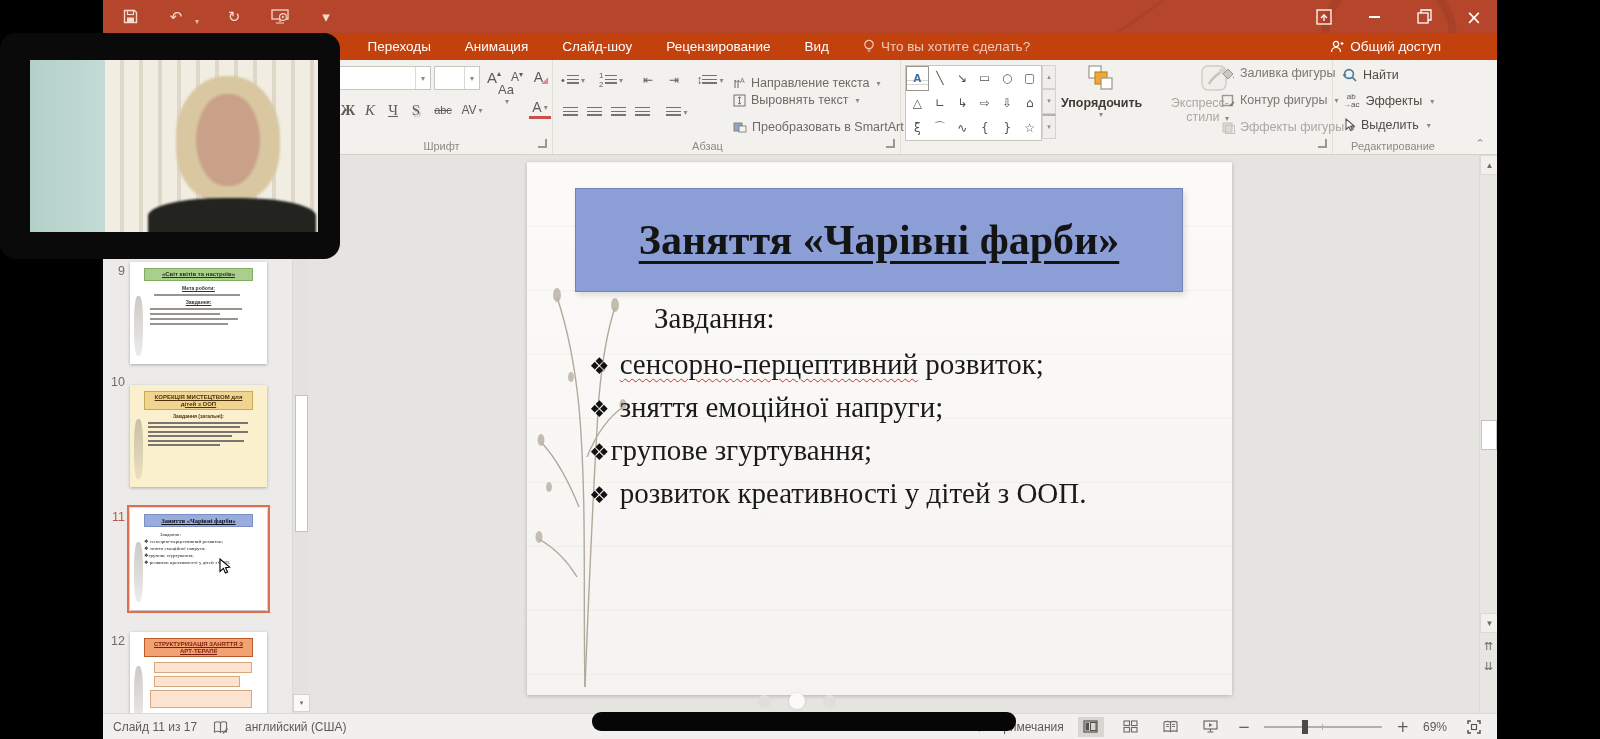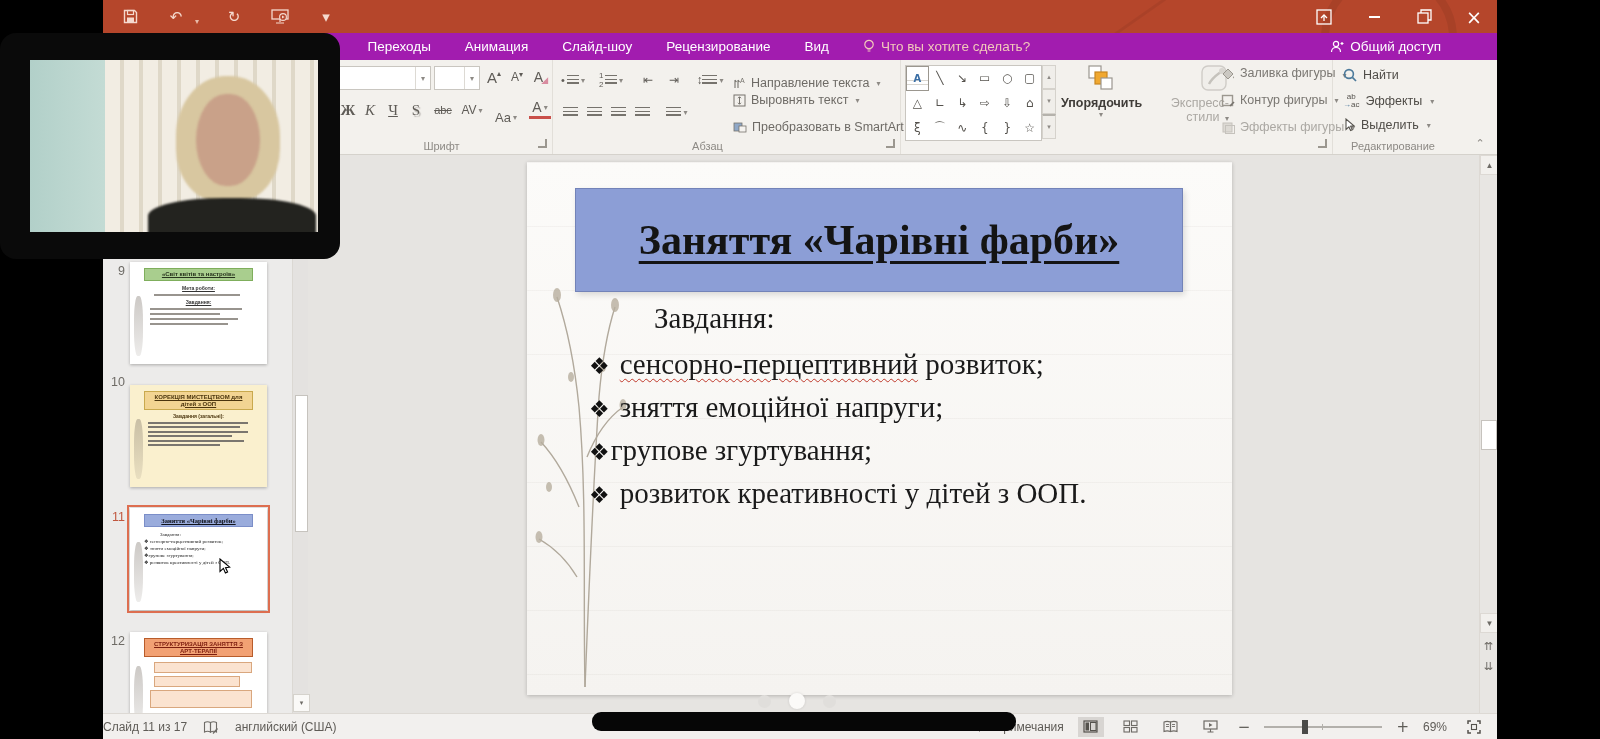--- a/index.html
+++ b/index.html
@@ -16,21 +16,21 @@
   .qat{position:absolute;left:16px;top:0;height:33px;display:flex;align-items:center;gap:24px;color:#F5D9CE;}
   .qat .qbtn{display:flex;align-items:center;justify-content:center;width:22px;height:24px;font-family:"DejaVu Sans",sans-serif;font-size:15px;color:#F5D9CE;cursor:default;}
   .qat .small-dd{font-size:8px;margin-left:-16px;margin-top:10px;color:#E8BBA9;}
   .win-title{position:absolute;left:450px;top:0;width:640px;height:33px;line-height:33px;text-align:center;color:#FFFFFF;font-size:12.5px;white-space:nowrap;}
   .win-controls{position:absolute;right:10px;top:0;height:33px;display:flex;align-items:center;gap:24px;}
   .wc{width:26px;height:26px;display:flex;align-items:center;justify-content:center;color:#fff;}
   .min-bar{display:block;width:11px;height:2px;background:#fff;}
   .close-x{font-size:19px;font-family:"DejaVu Sans",sans-serif;}
 
   
-  .tabsrow{position:absolute;left:0;top:33px;right:0;height:27px;background:#a21caf;display:flex;align-items:center;color:#fff;font-size:13.5px;justify-content:space-between;}
+  .tabsrow{position:absolute;left:0;top:33px;right:0;height:27px;background:#c2410c;display:flex;align-items:center;color:#fff;font-size:13.5px;justify-content:space-between;}
   .tab{margin-right:34px;white-space:nowrap;}
   .tab-first{margin-left:208px;}
   .tellme{display:flex;align-items:center;gap:6px;color:#F2C9BA;}
   .share{margin-left:auto;margin-right:56px;display:flex;align-items:center;gap:6px;color:#fff;}
 
   
   .ribbon{position:absolute;left:0;top:60px;right:0;height:94px;background:#F3F1ED;border-bottom:1px solid #D5D2CC;}
   .group{position:absolute;top:0;height:94px;border-right:1px solid #E2DFD9;}
   .grp-label{position:absolute;bottom:2px;left:0;right:0;text-align:center;font-size:11px;color:#8D8A85;}
   .launcher{position:absolute;right:5px;bottom:6px;width:7px;height:7px;border-right:2px solid #9B978F;border-bottom:2px solid #9B978F;}
@@ -82,21 +82,21 @@
   .vscroll{position:absolute;right:0;top:155px;width:17px;height:559px;background:#E8E6E3;border-left:1px solid #DDD9D4;}
   .vs-btn{position:absolute;left:0;width:17px;height:18px;display:flex;align-items:center;justify-content:center;font-size:8px;color:#6E6B66;background:#F2F0ED;border:1px solid #DDD9D4;}
   .vs-thumb{position:absolute;left:1px;top:265px;width:14px;height:28px;background:#fff;border:1px solid #C6C3BE;}
   .vs-dbl{position:absolute;left:0;width:17px;height:18px;display:flex;align-items:center;justify-content:center;font-family:"DejaVu Sans",sans-serif;font-size:11px;color:#6E6B66;}
 
   
   .navdot{position:absolute;border-radius:50%;z-index:40;}
 
   
   .statusbar{position:absolute;left:0;bottom:0;right:0;height:25px;background:#F2F0EE;border-top:1px solid #DDD9D4;display:flex;align-items:center;font-size:12px;color:#5F5C57;}
-  .sb-left{display:flex;align-items:flex-start;gap:16px;}
+  .sb-left{display:flex;align-items:flex-start;gap:16px;padding-left:10px;}
   .sb-right{margin-left:auto;display:flex;align-items:center;gap:14px;padding-right:10px;}
   .sb-item{display:flex;align-items:center;gap:5px;white-space:nowrap;}
   .vbtn{width:26px;height:20px;display:flex;align-items:center;justify-content:center;}
   .vbtn.on{background:#D8D5D2;}
   .ztrack{position:relative;width:118px;height:2px;background:#B3B0AB;}
   .ztick{position:absolute;left:58px;top:-2px;width:1px;height:6px;background:#B3B0AB;}
   .zhandle{position:absolute;left:38px;top:-6px;width:6px;height:14px;background:#4A4A48;}
   .zpm{font-size:15px;color:#5F5C57;font-family:"DejaVu Sans",sans-serif;}
 
   
@@ -218,21 +218,21 @@
           </span>
         <span class="fbtn" style="left:8px;top:38px;width:18px;font-weight:bold;font-family:'Liberation Serif',serif;font-size:15px;">Ж</span>
         <span class="fbtn" style="left:31px;top:38px;width:16px;font-style:italic;font-family:'Liberation Serif',serif;font-size:15px;">К</span>
         <span class="fbtn" style="left:54px;top:38px;width:16px;text-decoration:underline;font-family:'Liberation Serif',serif;font-size:15px;">Ч</span>
         <span class="fbtn" style="left:77px;top:38px;width:16px;font-family:'Liberation Serif',serif;font-size:15px;text-shadow:1.5px 1.5px 1px #B8B5B0;">S</span>
         <span class="fbtn" style="left:99px;top:38px;width:26px;font-size:11px;text-decoration:line-through;">abc</span>
         <span class="fbtn" style="left:130px;top:38px;width:22px;font-size:12px;">
             <span>AV</span>
             <span class="ddm">▾</span>
           </span>
-        <span class="fbtn" style="left:163px;top:45px;width:24px;font-size:13px;">
+        <span class="fbtn" style="left:163px;top:22px;width:24px;font-size:13px;flex-direction:column;">
             <span>Aa</span>
             <span class="ddm">▾</span>
           </span>
         <span class="fbtn" style="left:198px;top:38px;width:22px;font-size:14px;border-bottom:3px solid #C9504A;height:18px;">
             <span>A</span>
             <span class="ddm">▾</span>
           </span>
         <div class="grp-label">Шрифт</div>
         <span class="launcher"></span>
       </div>

